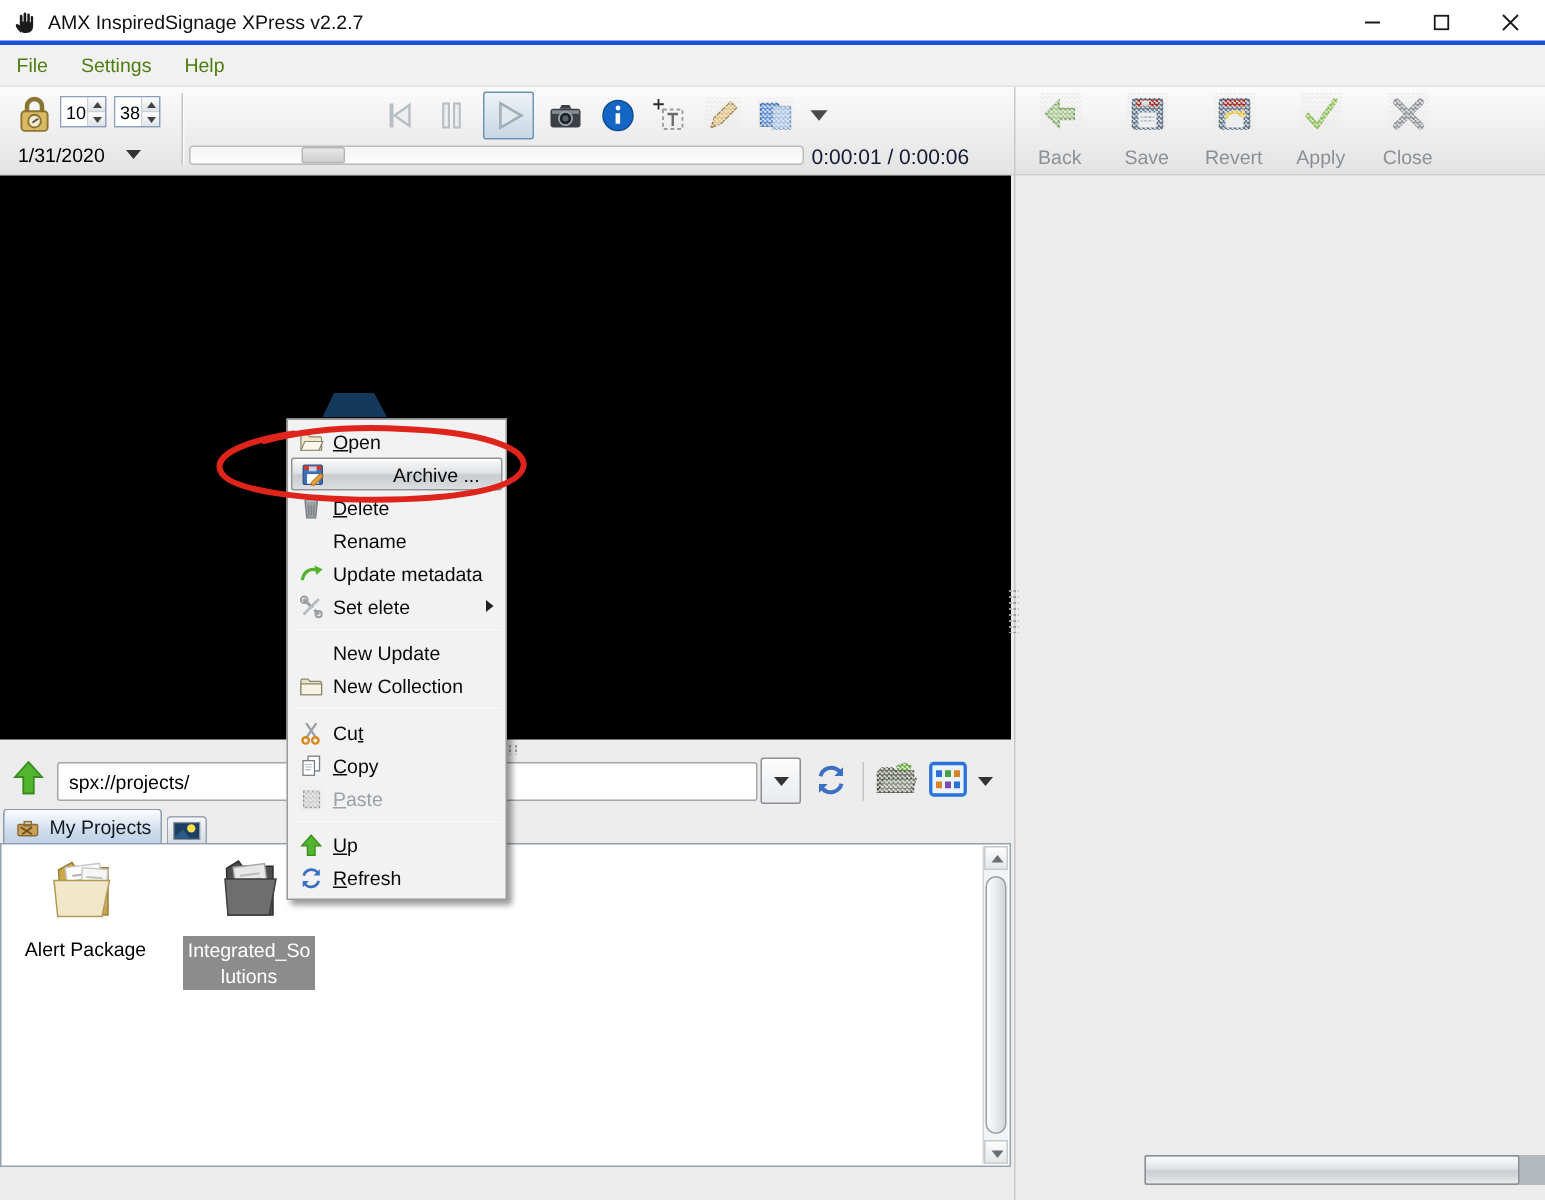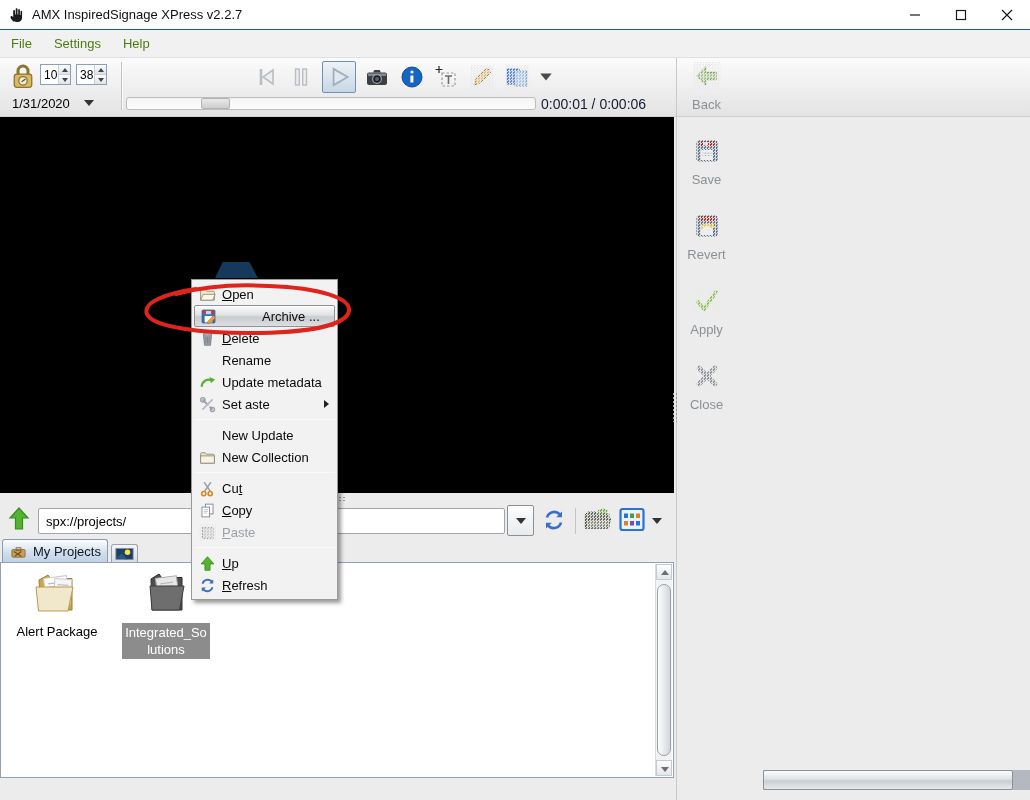--- a/index.html
+++ b/index.html
@@ -1,21 +1,21 @@
 <!DOCTYPE html>
 <html><head>
 <meta charset="utf-8">
 <style>
   * { margin:0; padding:0; box-sizing:border-box; }
   html,body { width:1030px; height:800px; }
   body { font-family:"Liberation Sans", sans-serif; background:#ececec; overflow:hidden; }
   #window { position:relative; width:1030px; height:800px; background:#ececec; }
 
   
-  .titlebar { position:absolute; left:0; top:0; width:1030px; height:30px; background:#ffffff; border-bottom:1px solid #1d4ed8; }
+  .titlebar { position:absolute; left:0; top:0; width:1030px; height:30px; background:#ffffff; border-bottom:3px solid #1d4ed8; }
   .titlebar .appicon { position:absolute; left:9px; top:6px; width:18px; height:18px; }
   .titlebar .title { position:absolute; left:32px; top:0; line-height:30px; font-size:13px; color:#101010; }
   .winctrls { position:absolute; right:0; top:0; height:30px; display:flex; }
   .winctrls .wbtn { width:46px; height:30px; background:transparent; border:none; position:relative; }
   .winctrls svg { position:absolute; left:50%; top:50%; transform:translate(-50%,-50%); }
 
   
   .menubar { position:absolute; left:0; top:30px; width:1030px; height:28px; background:#f1f1f1; border-bottom:1px solid #e0e0e0; display:flex; align-items:center; }
   .menubar span { font-size:13px; color:#4d7c0f; padding:0 11px; line-height:28px; }
 
@@ -44,21 +44,21 @@
 
   #transport { position:absolute; left:252px; top:60px; height:34px; display:flex; align-items:center; gap:7px; }
   .tbtn { position:relative; border:none; background:transparent; padding:2px; width:28px; height:28px; }
   .tbtn.active { width:34px; height:32px; border:1px solid #6a93b5; border-radius:2px; background:linear-gradient(#eef3f7,#c7d7e3); }
   .seek { position:absolute; left:126px; top:97px; width:410px; height:13px; border:1px solid #bcbcbc; border-radius:3px; background:linear-gradient(#f4f4f4,#fdfdfd); }
   .seek .thumb { position:absolute; left:74px; top:0; width:29px; height:11px; border-radius:2px; border:1px solid #b4b4b4; background:linear-gradient(#e9e9e9,#cdcdcd); }
   .timedisp { position:absolute; left:541px; top:96px; font-size:14px; color:#141a33; }
 
   
   .panesep { position:absolute; left:676px; top:58px; width:1px; height:742px; background:#c9c9c9; }
-  #actions { position:absolute; left:684px; top:60px; display:flex; gap:23px;flex-direction:column; }
+  #actions { position:absolute; left:684px; top:60px; display:flex; gap:13px; }
   .abtn { width:45px; text-align:center; background:transparent; border:none; }
   .abtn .icon { width:28px; height:28px; margin:2px auto 4px; }
   .abtn .albl { font-size:13px; color:#8b9095; display:block; }
 
   
   .video { position:absolute; left:0; top:117px; width:674px; height:376px; background:#000; }
   .trapezoid { position:absolute; left:215px; top:145px; width:43px; height:16px; background:#14395a;
      clip-path:polygon(18% 0, 80% 0, 100% 100%, 0 100%); }
   .grip-h { position:absolute; left:298px; top:496px; width:48px; height:7px;
      background-image:radial-gradient(#9a9a9a 32%, transparent 33%); background-size:4px 3px; }
@@ -409,21 +409,21 @@
       </div>
       <div class="mi">
         <span class="icon micon">
           <svg viewBox="0 0 20 20" preserveAspectRatio="xMidYMid meet">
             <path d="M4 4l7 7M16 16l-3.5-3.5" stroke="#9aa0a6" stroke-width="2.4"></path>
             <circle cx="4.5" cy="4.5" r="2.6" fill="none" stroke="#9aa0a6" stroke-width="1.6"></circle>
             <path d="M16 4L6 14M4 16l3-3" stroke="#b8bdc2" stroke-width="2.2"></path>
             <circle cx="15.8" cy="15.8" r="2.4" fill="none" stroke="#9aa0a6" stroke-width="1.6"></circle>
           </svg>
         </span>
-        <span class="mlbl">Set aste</span>
+        <span class="mlbl">Set elete</span>
         <span class="subarrow"></span>
       </div>
       <div class="msep"></div>
       <div class="mi">
         <span class="icon micon"></span>
         <span class="mlbl">New Update</span>
       </div>
       <div class="mi">
         <span class="icon micon">
           <svg viewBox="0 0 21 18" preserveAspectRatio="xMidYMid meet">

